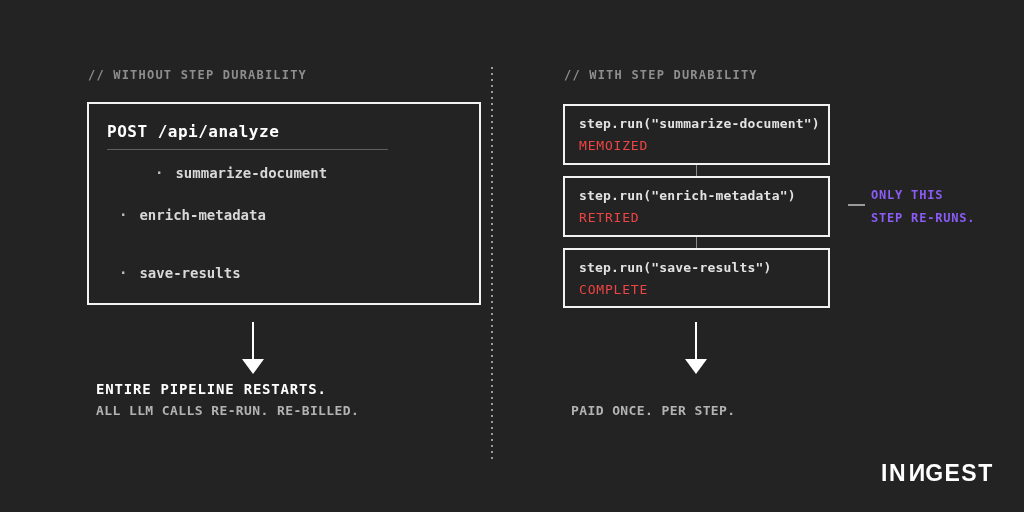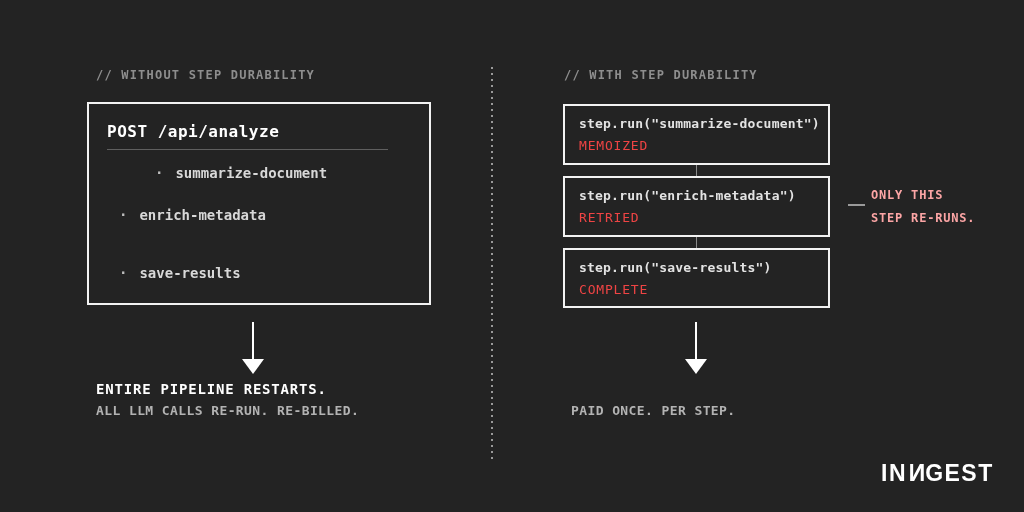--- a/index.html
+++ b/index.html
@@ -21,36 +21,36 @@
   .result-secondary{font-size:13px;font-weight:700;color:#b3b3b3;letter-spacing:0.4px;white-space:nowrap;}
   .vdivider{
     width:2px;
     background-image:repeating-linear-gradient(to bottom,#9a9a9a 0 2px,transparent 2px 6px);
   }
   .connector{width:1px;background:#8a8a8a;}
   .arrow{width:22px;}
   .arrow .shaft{position:absolute;left:10px;top:0;width:2px;height:37px;background:#ffffff;}
   .arrow .head{position:absolute;left:0;top:37px;width:0;height:0;
     border-left:11px solid transparent;border-right:11px solid transparent;border-top:15px solid #ffffff;}
-  .annot-line{font-size:12px;font-weight:700;color:#fca5a5;letter-spacing:0.8px;white-space:nowrap;}
+  .annot-line{font-size:12px;font-weight:700;color:#8b5cf6;letter-spacing:0.8px;white-space:nowrap;}
   .annot-dash{height:2px;background:#9a9a9a;}
   .logo{
     font-family:"Liberation Sans","DejaVu Sans",sans-serif;
     font-size:23px;font-weight:700;letter-spacing:1.5px;color:#ffffff;white-space:nowrap;
   }
   .logo .flipped{display:inline-block;transform:scaleX(-1);}
 </style>
 </head>
 <body>
 
 <div class="canvas">
 
-  <div class="abs comment-hdr" style="left:96px;top:68px;">// WITHOUT STEP DURABILITY</div>
+  <div class="abs comment-hdr" style="left:88px;top:68px;">// WITHOUT STEP DURABILITY</div>
 
-  <div class="abs panel-box" style="left:87px;top:102px;width:344px;height:203px;">
+  <div class="abs panel-box" style="left:87px;top:102px;width:394px;height:203px;">
     <div class="box-title abs" style="left:18px;top:18px;">POST /api/analyze</div>
     <div class="box-divider abs" style="left:18px;top:45px;width:281px;"></div>
     <div class="bullet-row abs" style="left:30px;top:61px;margin-left:36px;">
       <span class="bullet-dot">·</span><span>summarize-document</span>
     </div>
     <div class="bullet-row abs" style="left:30px;top:103px;">
       <span class="bullet-dot">·</span><span>enrich-metadata</span>
     </div>
     <div class="bullet-row abs" style="left:30px;top:145px;margin-top:16px;">
       <span class="bullet-dot">·</span><span>save-results</span>

